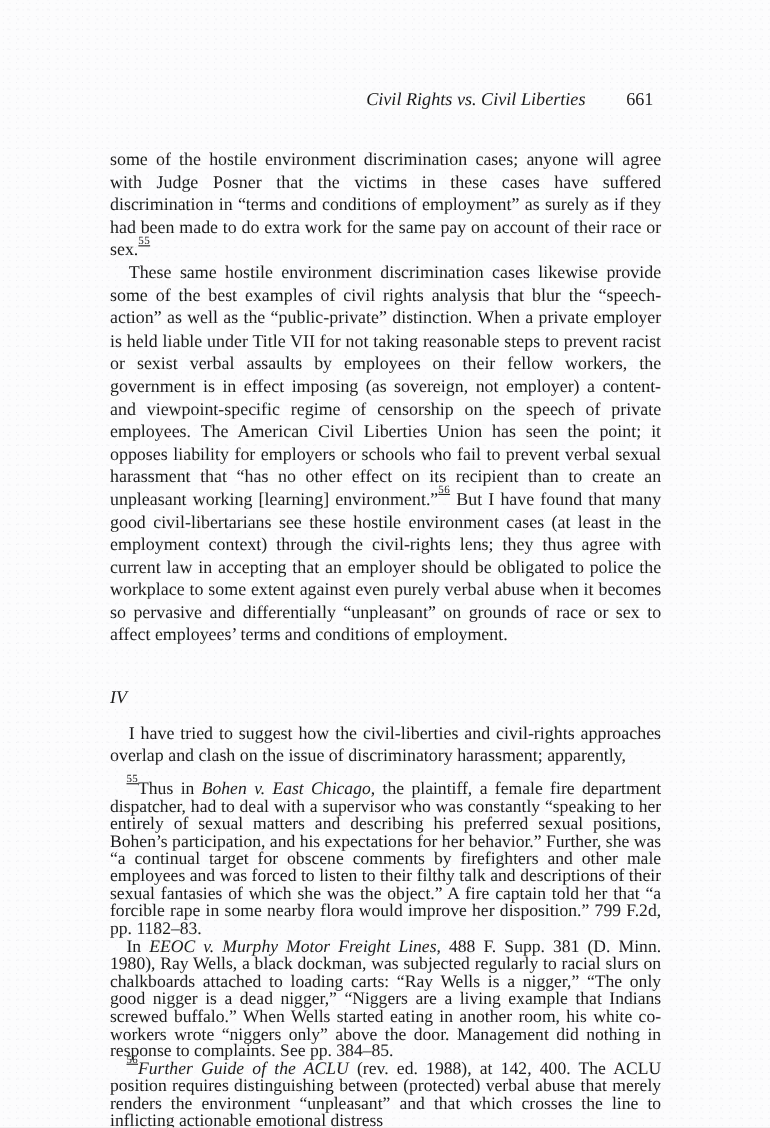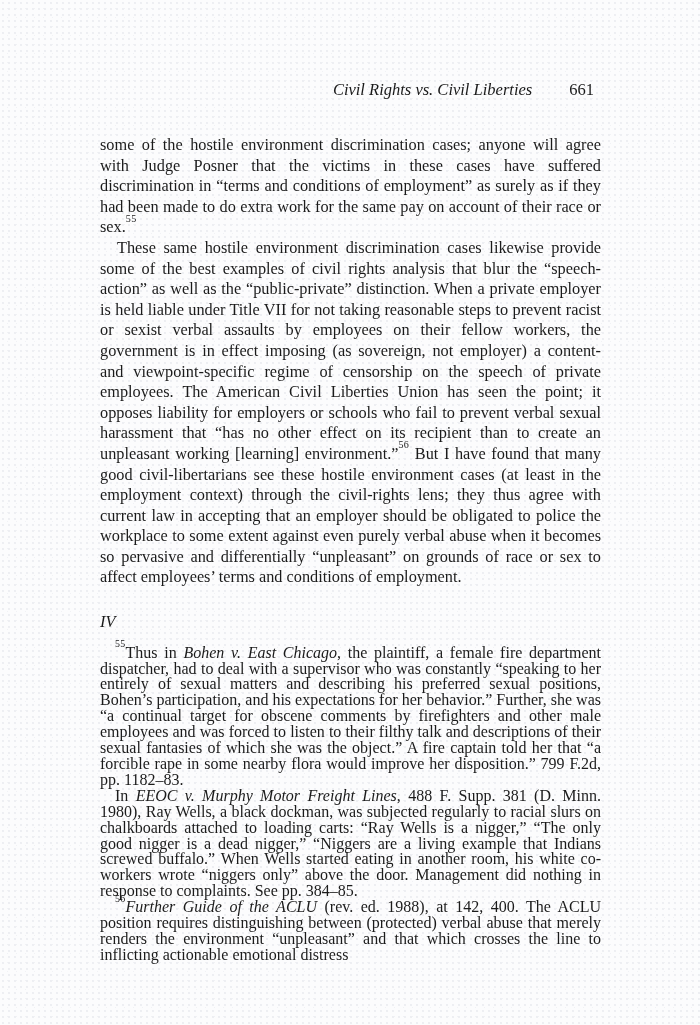--- a/index.html
+++ b/index.html
@@ -55,39 +55,40 @@
     text-indent: 17px;
   }
   p.no-indent {
     text-indent: 0;
   }
   .section-heading {
     font-size: 16.3px;
     font-weight: normal;
     font-style: italic;
     line-height: 20.6px;
-    margin: 24px 0 12px 0;
+    margin: 36px 0 12px 0;
     text-align: left;
   }
   .footnotes {
     margin-top: 12px;
     font-size: 16px;
     line-height: 15.9px;
     text-align: justify;
   }
   .footnotes p.fn {
     margin: 0;
     text-indent: 15px;
   }
   sup.fn-ref {
     font-size: 62%;
     line-height: 0;
     position: relative;
     top: -0.42em;
     letter-spacing: 0.3px;
+    text-decoration: underline;
   }
   i.cite {
     font-style: italic;
   }
 </style>
 </head>
 <body>
 
 <div class="page">
   <div class="content">
@@ -98,20 +99,21 @@
     </div>
 
     <div class="body-text">
 
       <p class="para no-indent"><span>some of the hostile environment discrimination cases; anyone will agree with Judge Posner that the victims in these cases have suffered discrimination in “terms and conditions of employment” as surely as if they had been made to do extra work for the same pay on account of their race or sex.</span><sup class="fn-ref">55</sup></p>
 
       <p class="para"><span>These same hostile environment discrimination cases likewise provide some of the best examples of civil rights analysis that blur the “speech-action” as well as the “public-private” distinction. When a private employer is held liable under Title VII for not taking reasonable steps to prevent racist or sexist verbal assaults by employees on their fellow workers, the government is in effect imposing (as sovereign, not employer) a content- and viewpoint-specific regime of censorship on the speech of private employees. The American Civil Liberties Union has seen the point; it opposes liability for employers or schools who fail to prevent verbal sexual harassment that “has no other effect on its recipient than to create an unpleasant working [learning] environment.”</span><sup class="fn-ref">56</sup><span> But I have found that many good civil-libertarians see these hostile environment cases (at least in the employment context) through the civil-rights lens; they thus agree with current law in accepting that an employer should be obligated to police the workplace to some extent against even purely verbal abuse when it becomes so pervasive and differentially “unpleasant” on grounds of race or sex to affect employees’ terms and conditions of employment.</span></p>
 
       <h2 class="section-heading">IV</h2>
 
+      <p class="para"><span>I have tried to suggest how the civil-liberties and civil-rights approaches overlap and clash on the issue of discriminatory harassment; apparently,</span></p>
     </div>
 
     <div class="footnotes">
 
       <p class="fn"><sup class="fn-ref">55</sup><span>Thus in </span><i class="cite">Bohen v. East Chicago</i><span>, the plaintiff, a female fire department dispatcher, had to deal with a supervisor who was constantly “speaking to her entirely of sexual matters and describing his preferred sexual positions, Bohen’s participation, and his expectations for her behavior.” Further, she was “a continual target for obscene comments by firefighters and other male employees and was forced to listen to their filthy talk and descriptions of their sexual fantasies of which she was the object.” A fire captain told her that “a forcible rape in some nearby flora would improve her disposition.” 799 F.2d, pp. 1182–83.</span></p>
 
       <p class="fn"><span>In </span><i class="cite">EEOC v. Murphy Motor Freight Lines</i><span>, 488 F. Supp. 381 (D. Minn. 1980), Ray Wells, a black dockman, was subjected regularly to racial slurs on chalkboards attached to loading carts: “Ray Wells is a nigger,” “The only good nigger is a dead nigger,” “Niggers are a living example that Indians screwed buffalo.” When Wells started eating in another room, his white co-workers wrote “niggers only” above the door. Management did nothing in response to complaints. See pp. 384–85.</span></p>
 
       <p class="fn"><sup class="fn-ref">56</sup><i class="cite">Further Guide of the ACLU</i><span> (rev. ed. 1988), at 142, 400. The ACLU position requires distinguishing between (protected) verbal abuse that merely renders the environment “unpleasant” and that which crosses the line to inflicting actionable emotional distress</span></p>
     </div>

